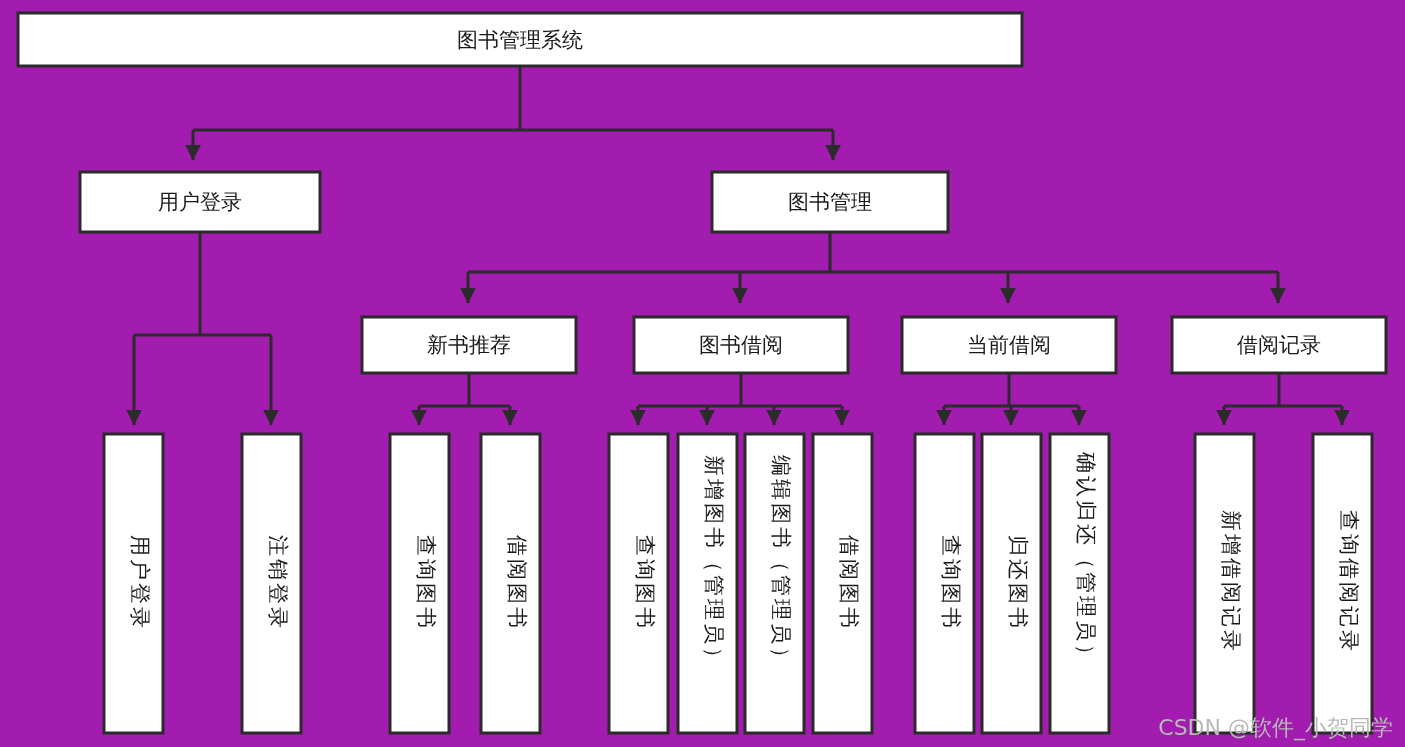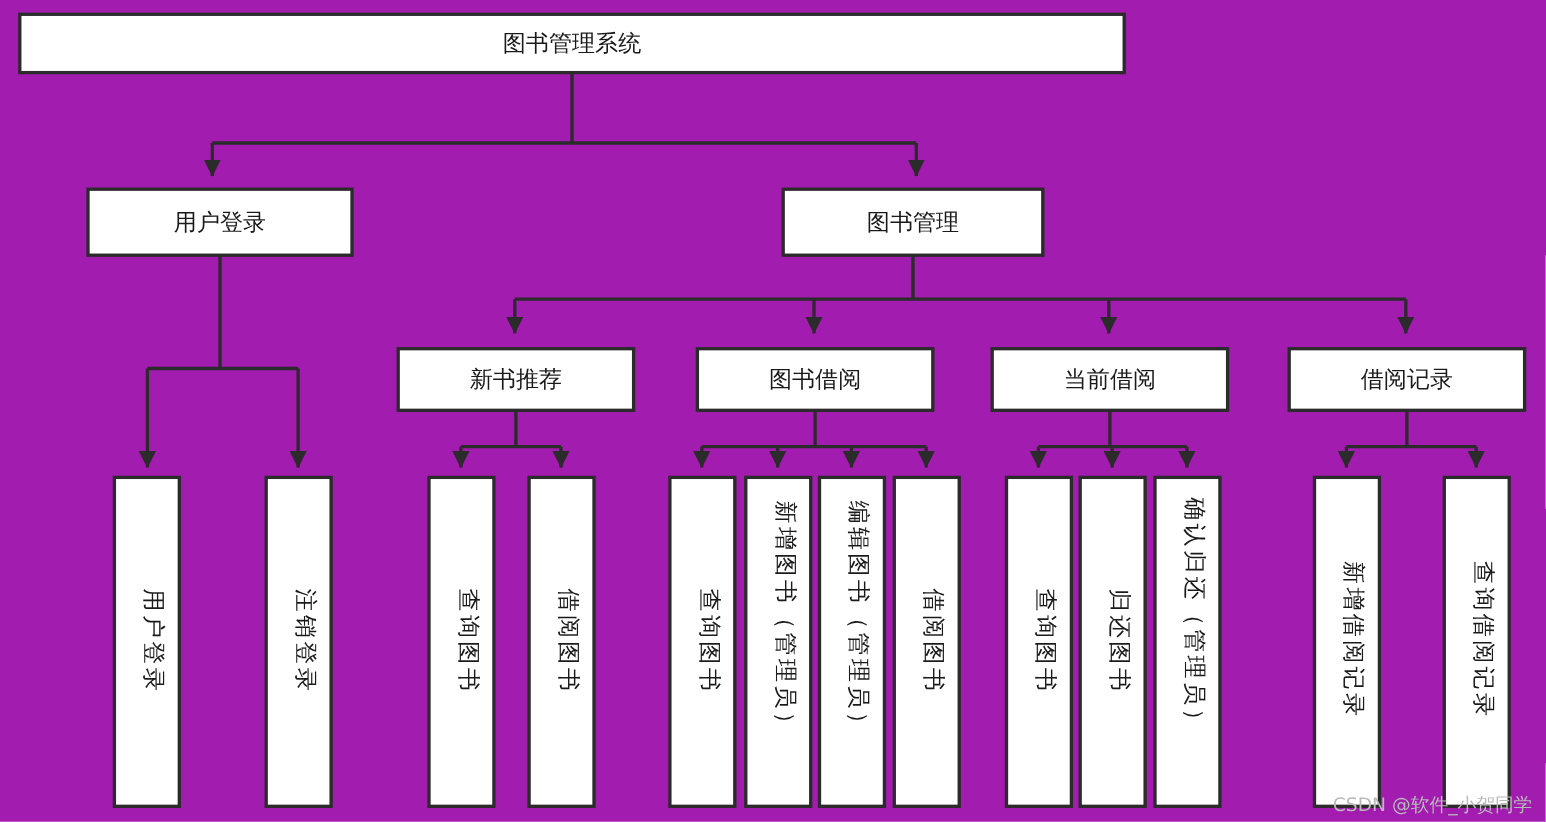--- a/index.html
+++ b/index.html
@@ -54,21 +54,21 @@
     font-size: 21px;
     fill: #1a1a1a;
     text-anchor: middle;
     letter-spacing: 3px;
   }
   .watermark {
     position: absolute;
     right: 12px;
     bottom: 4px;
     font-family: "DejaVu Sans", "Liberation Sans", sans-serif;
-    font-size: 17px;
+    font-size: 22px;
     color: #b9b9b9;
     white-space: nowrap;
     user-select: none;
   }
 </style>
 </head>
 <body>
 
 <div id="diagram-root">
 

